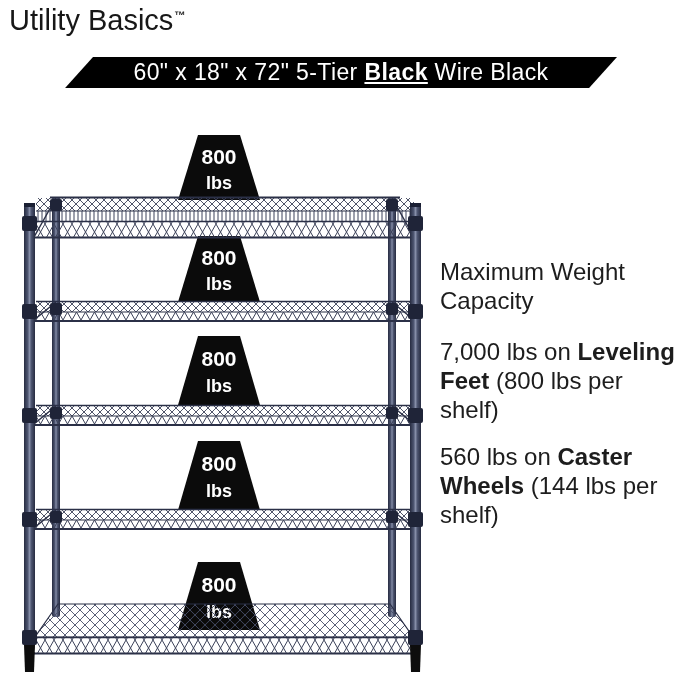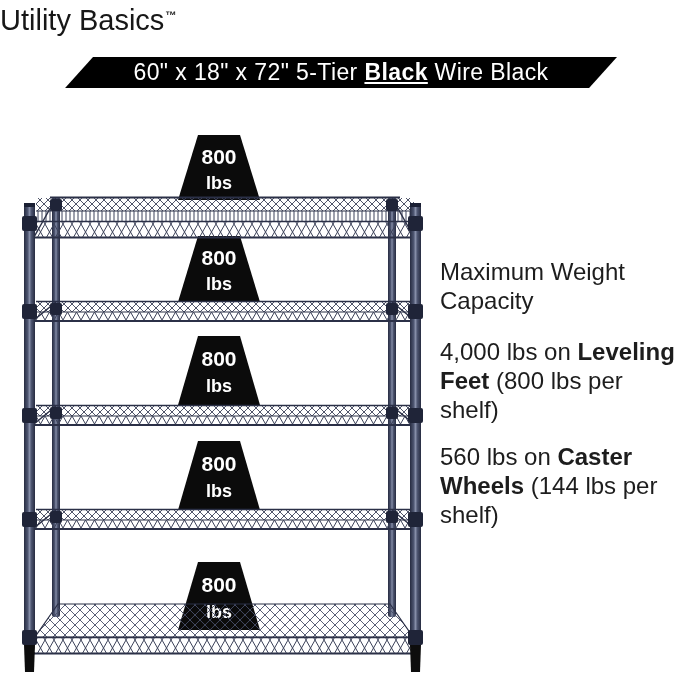--- a/index.html
+++ b/index.html
@@ -10,21 +10,21 @@
     position: relative;
     width: 679px;
     height: 675px;
     background: #ffffff;
     overflow: hidden;
   }
 
   
   .brand {
     position: absolute;
-    left: 0;
+    left: 9px;
     top: 4px;
     font-size: 29px;
     font-weight: 400;
     color: #171717;
     letter-spacing: 0px;
   }
   .brand sup {
     font-size: 11px;
     font-weight: 700;
     vertical-align: super;
@@ -247,17 +247,17 @@
         <rect x="50" y="511" width="12" height="12" rx="2"></rect>
         <rect x="386" y="511" width="12" height="12" rx="2"></rect>
       </g>
       <polygon points="24,645 35,645 34,672 25,672" fill="#0d0d0d"></polygon>
       <polygon points="410,645 421,645 420,672 411,672" fill="#0d0d0d"></polygon>
     </g>
   </svg>
 
   <div class="info">
     <h2>Maximum Weight Capacity</h2>
-    <p><span>4,000 lbs on </span><span class="bold">Leveling Feet</span><span> (800 lbs per shelf)</span></p>
+    <p><span>7,000 lbs on </span><span class="bold">Leveling Feet</span><span> (800 lbs per shelf)</span></p>
     <p><span>560 lbs on </span><span class="bold">Caster Wheels</span><span> (144 lbs per shelf)</span></p>
   </div>
 
 </div>
 
 </body></html>

